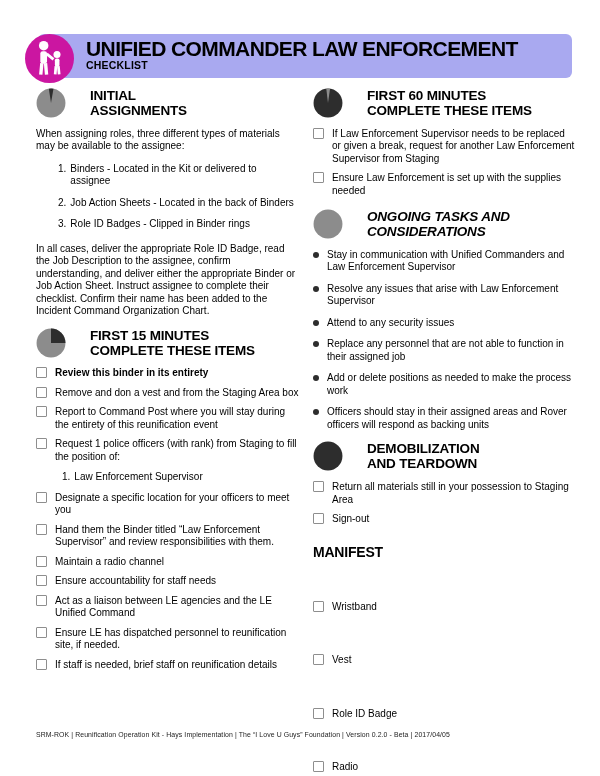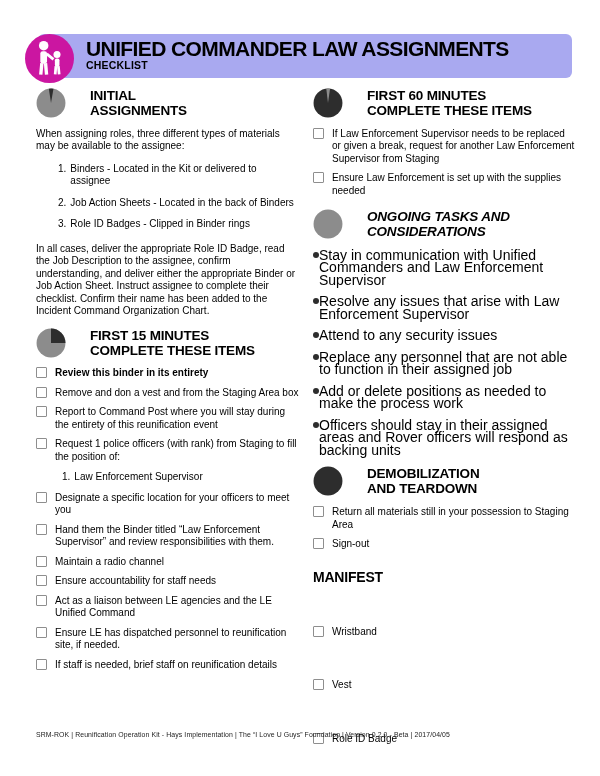--- a/index.html
+++ b/index.html
@@ -32,21 +32,21 @@
   .num-list { margin:0 0 12px 22px; }
   .num-item { display:flex; gap:4px; font-size:10px; line-height:12.5px; margin-bottom:9px; }
   .num-item .num { flex:0 0 auto; }
 
   .check-item { display:flex; gap:8px; font-size:10px; line-height:12.5px; margin-bottom:7px; }
   .checkbox { width:11px; height:11px; border:1.5px solid #8e8e8e; border-radius:1px;
               background:#fff; flex:0 0 auto; margin-top:0px; }
   .check-label.bold { font-weight:bold; }
   .sub-item { display:flex; gap:4px; margin:8px 0 1px 7px; }
 
-  .bullet-item { display:flex; font-size:14px; line-height:12.5px; margin-bottom:9px; }
+  .bullet-item { display:flex; gap:8px; font-size:10px; line-height:12.5px; margin-bottom:9px; }
   .bullet { width:6px; height:6px; border-radius:50%; background:#2d2d2d; flex:0 0 auto; margin-top:3px; }
 
   .manifest-title { font-size:14px; font-weight:bold; letter-spacing:-0.2px; margin:18px 0 9px; }
 
   .radio-box { background:#d946ef; border-radius:3px; margin-top:26px; padding:10px 12px 14px; }
   .radio-title { font-size:13px; font-weight:bold; letter-spacing:-0.2px; margin-bottom:3px; }
   .radio-grid { display:grid; grid-template-columns:1fr 1fr 1fr; row-gap:27px; font-size:10px; }
 
   .footer { position:absolute; left:36px; top:731px; font-size:6.9px; color:#222; letter-spacing:0.1px; }
 
@@ -68,21 +68,21 @@
           <line x1="13.4" y1="19" x2="14.1" y2="26.5" stroke-width="2.2"></line>
           <line x1="14.2" y1="13" x2="18.6" y2="16.6" stroke-width="1.8"></line>
           <circle cx="20.9" cy="13.4" r="2.3" stroke="none"></circle>
           <rect x="19.5" y="16" width="3" height="5.4" rx="1.2" stroke="none"></rect>
           <line x1="20.2" y1="21" x2="19.7" y2="26.3" stroke-width="1.8"></line>
           <line x1="21.8" y1="21" x2="22.3" y2="26.3" stroke-width="1.8"></line>
         </g>
       </svg>
     </div>
     <div class="header-text">
-      <div class="title">UNIFIED COMMANDER LAW ASSIGNMENTS</div>
+      <div class="title">UNIFIED COMMANDER LAW ENFORCEMENT</div>
       <div class="subtitle">CHECKLIST</div>
     </div>
   </div>
 
   <div class="columns">
 
     <div class="col">
 
       <div class="section-head">
         <span class="pie">

